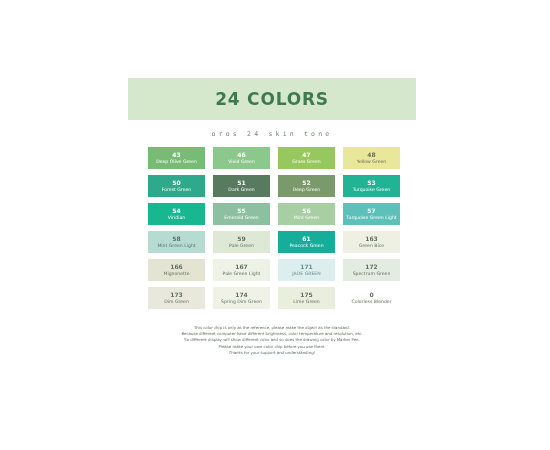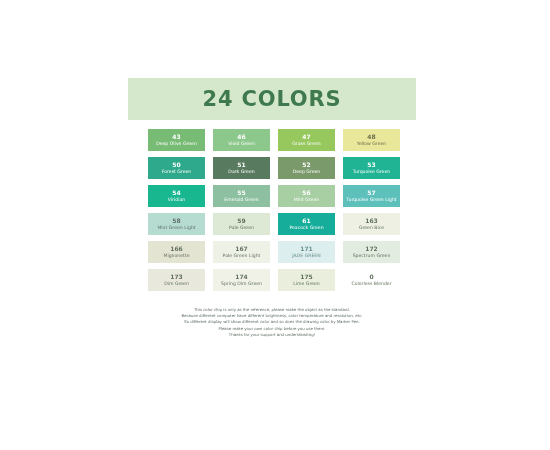--- a/index.html
+++ b/index.html
@@ -27,21 +27,21 @@
   }
   .banner {
     width: 288px;
     height: 42px;
     background: #d6e8cc;
     display: flex;
     align-items: center;
     justify-content: center;
   }
   .banner-title {
-    font-size: 21px;
+    font-size: 17px;
     font-weight: bold;
     letter-spacing: 0.8px;
     color: #3f7a4e;
     font-family: "DejaVu Sans", sans-serif;
   }
   .subtitle {
     width: 288px;
     text-align: center;
     margin-top: 10px;
     font-size: 6.5px;
@@ -94,20 +94,21 @@
 </head>
 <body>
 
 <div class="page">
   <div class="sheet">
 
     <div class="banner">
       <div class="banner-title">24 COLORS</div>
     </div>
 
+    <div class="subtitle">oros 24 skin tone</div>
 
     <div class="grid">
         <div class="swatch" style="background: rgb(120, 187, 116); color: rgb(255, 255, 255);">
           <div class="swatch-code">43</div>
           <div class="swatch-name">Deep Olive Green</div>
         </div>
         <div class="swatch" style="background: rgb(140, 199, 139); color: rgb(255, 255, 255);">
           <div class="swatch-code">46</div>
           <div class="swatch-name">Vivid Green</div>
         </div>

